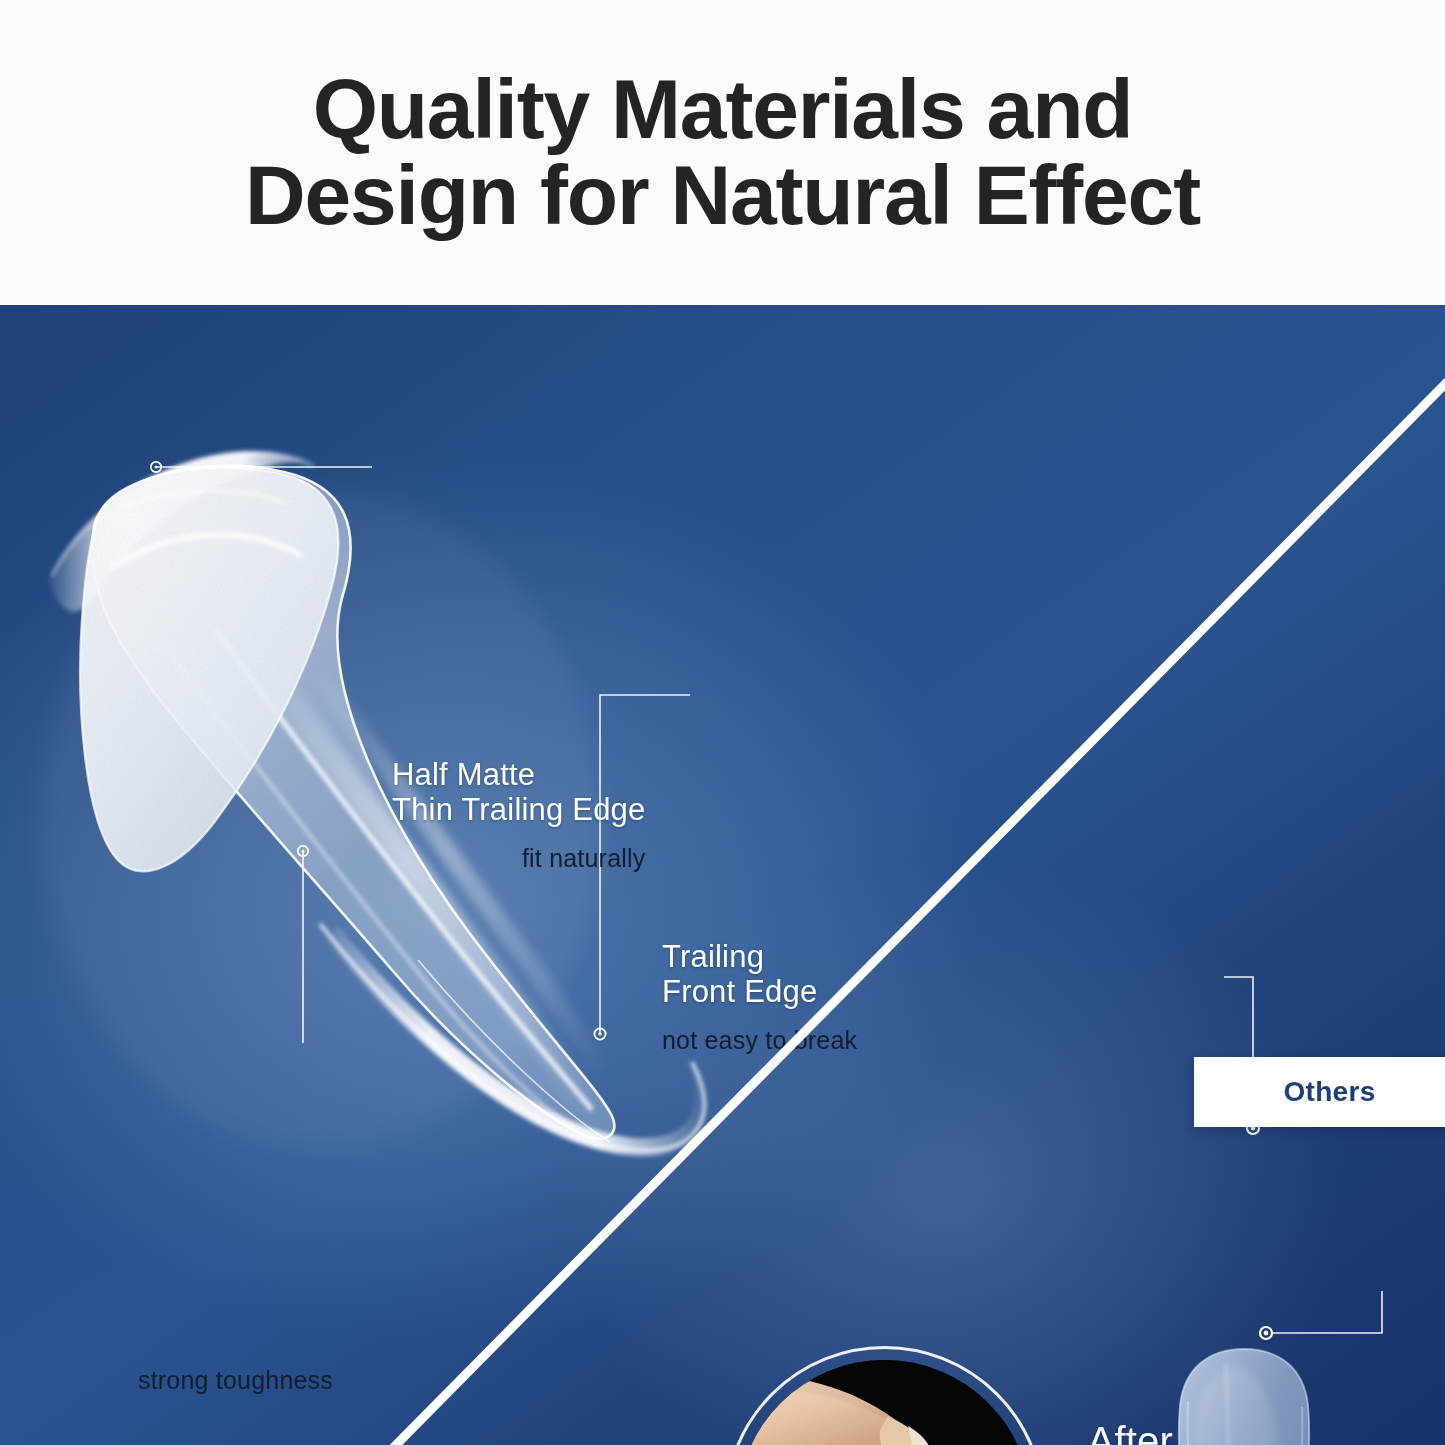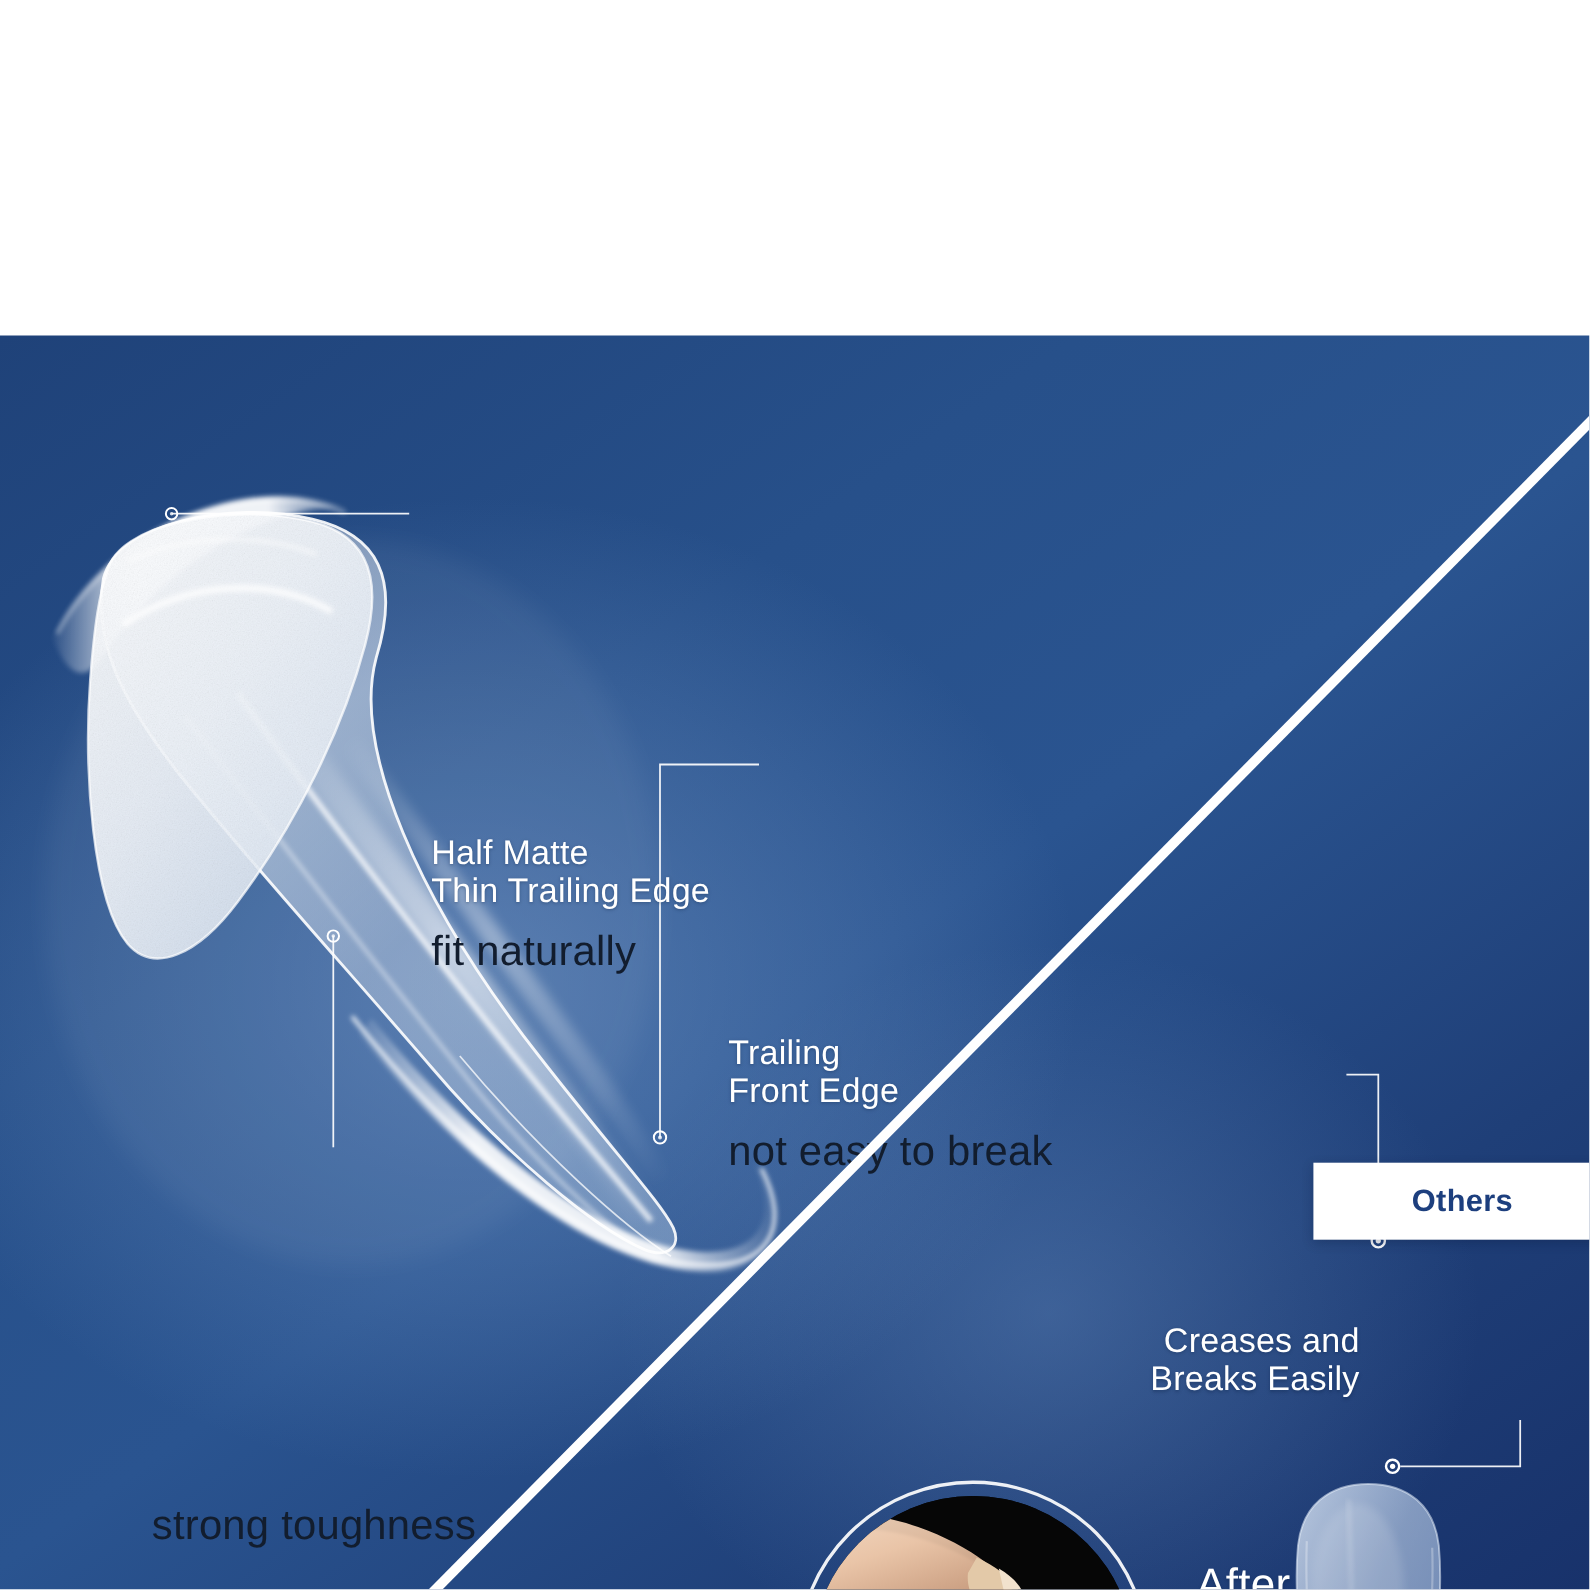--- a/index.html
+++ b/index.html
@@ -49,22 +49,22 @@
   .tip-wrap{position:absolute;left:20px;top:95px;width:700px;height:790px;}
 
   
   .lbl{position:absolute;}
   .lbl .big{
     font-size:31px;line-height:1.13;color:#ffffff;font-weight:300;
     letter-spacing:0.2px;white-space:pre-line;
     text-shadow:0 1px 3px rgba(10,30,60,0.35);
   }
   .lbl .sub{
-    font-size:38px;line-height:1.2;color:#121d2e;font-weight:400;
-    letter-spacing:0.2px;margin-top:16px;white-space:pre-line;
+    font-size:25px;line-height:1.2;color:#121d2e;font-weight:400;
+    letter-spacing:0.2px;margin-top:16px;white-space:pre-line;text-align:right;
   }
   .lbl .big.rt{text-align:right;}
 
   #label-half-matte{left:392px;top:452px;}
   #label-thickened{left:662px;top:634px;}
   #label-no-crease{left:138px;top:1044px;}
   #label-creases{left:966px;top:896px;width:270px;}
   #label-after-bend{left:1053px;top:1114px;width:120px;}
   #label-after-bend .big{font-size:40px;}
 
@@ -96,20 +96,24 @@
   
   .abs-tip{position:absolute;left:1164px;top:1030px;width:160px;height:390px;}
 
   .connector{position:absolute;pointer-events:none;}
 </style>
 </head>
 <body>
 
 <div id="root">
 
+  <div class="header">
+    <div class="header-title">Quality Materials and
+Design for Natural Effect</div>
+  </div>
 
   <div class="panel">
 
     <div class="tip-wrap">
       <svg width="700" height="790" viewBox="0 0 700 790" xmlns="http://www.w3.org/2000/svg">
         <defs>
           <linearGradient id="matteG" x1="0" y1="0" x2="1" y2="1">
             <stop offset="0%" stop-color="#ffffff" stop-opacity="0.97"></stop>
             <stop offset="42%" stop-color="#f2f6fb" stop-opacity="0.92"></stop>
             <stop offset="100%" stop-color="#d6e2f1" stop-opacity="0.80"></stop>
@@ -320,24 +324,20 @@
       <circle cx="1253" cy="823" r="6" fill="none" stroke="#ffffff" stroke-width="2.2"></circle>
       <circle cx="1253" cy="823" r="2.4" fill="#ffffff"></circle>
 
       <polyline points="1273,1028 1382,1028 1382,986" fill="none" stroke="#ffffff" stroke-width="1.6" opacity="0.92"></polyline>
       <circle cx="1266" cy="1028" r="6" fill="none" stroke="#ffffff" stroke-width="2.2"></circle>
       <circle cx="1266" cy="1028" r="2.4" fill="#ffffff"></circle>
 
       <circle cx="1258" cy="824" r="0" fill="none"></circle>
     </svg>
 
-    <div class="lbl" id="label-creases">
-      <div class="big rt">Creases and
-Breaks Easily</div>
-    </div>
 
     <div class="lbl" id="label-after-bend">
       <div class="big rt">After
 Bend</div>
     </div>
 
     <div class="badge" id="badge-others">
       <span>Others</span>
     </div>
 

